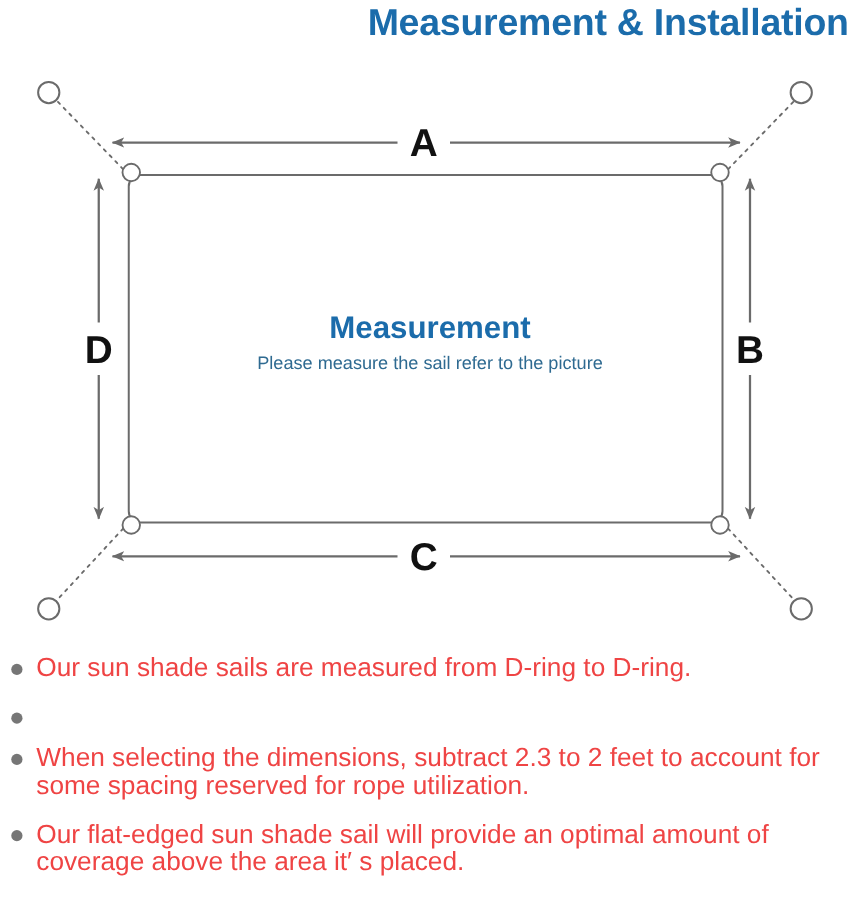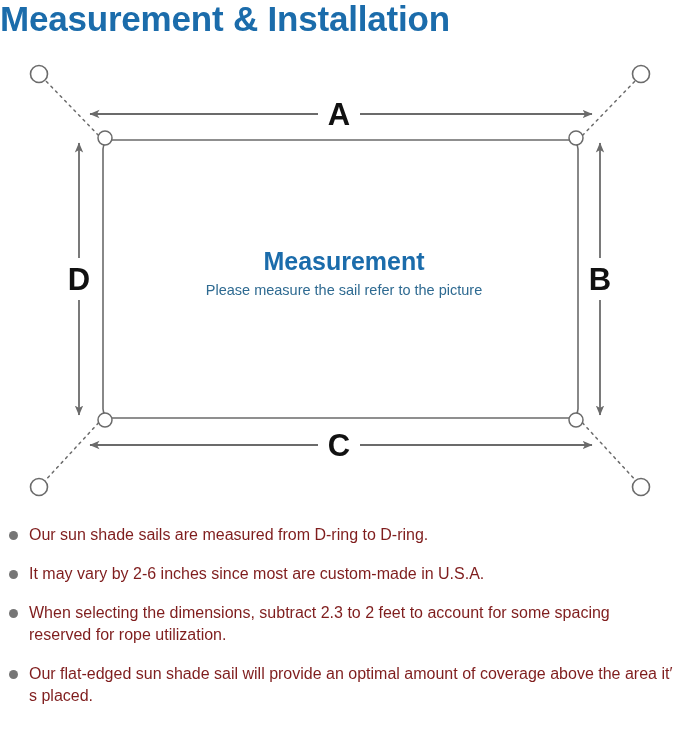--- a/index.html
+++ b/index.html
@@ -13,22 +13,22 @@
     font-family: "Liberation Sans", sans-serif;
     overflow: hidden;
     position: relative;
   }
 
   #page-title {
     position: absolute;
     top: 0px;
     left: 0;
     width: 679px;
-    text-align: left;
-    font-size: 35px;
+    text-align: right;
+    font-size: 30px;
     font-weight: bold;
     color: #1b6cab;
     letter-spacing: -0.2px;
     line-height: 38px;
   }
 
   #diagram-wrap {
     position: absolute;
     top: 44px;
     left: 0;
@@ -77,23 +77,23 @@
   .bullet-dot {
     flex: 0 0 auto;
     width: 9px;
     height: 9px;
     border-radius: 50%;
     background: #767676;
     margin-top: 7px;
     margin-right: 11px;
   }
   .bullet-text {
-    font-size: 16px;
+    font-size: 21px;
     line-height: 22px;
-    color: #7f1d1d;
+    color: #ef4444;
     font-family: "Liberation Sans", sans-serif;
   }
 </style>
 </head>
 <body>
 
 <div id="page-title">Measurement &amp; Installation</div>
 
 <div id="diagram-wrap">
   <svg id="diagram-svg" width="679" height="470" viewBox="0 0 679 470" xmlns="http://www.w3.org/2000/svg">
@@ -142,21 +142,20 @@
   </svg>
 </div>
 
 <ul id="bullet-list">
   <li class="bullet-item">
     <span class="bullet-dot"></span>
     <span class="bullet-text">Our sun shade sails are measured from D-ring to D-ring.</span>
   </li>
   <li class="bullet-item">
     <span class="bullet-dot"></span>
-    <span class="bullet-text">It may vary by 2-6 inches since most are custom-made in U.S.A.</span>
   </li>
   <li class="bullet-item">
     <span class="bullet-dot"></span>
     <span class="bullet-text">When selecting the dimensions, subtract 2.3 to 2 feet to account for some spacing reserved for rope utilization.</span>
   </li>
   <li class="bullet-item">
     <span class="bullet-dot"></span>
     <span class="bullet-text">Our flat-edged sun shade sail will provide an optimal amount of coverage above the area it′ s placed.</span>
   </li>
 </ul>

